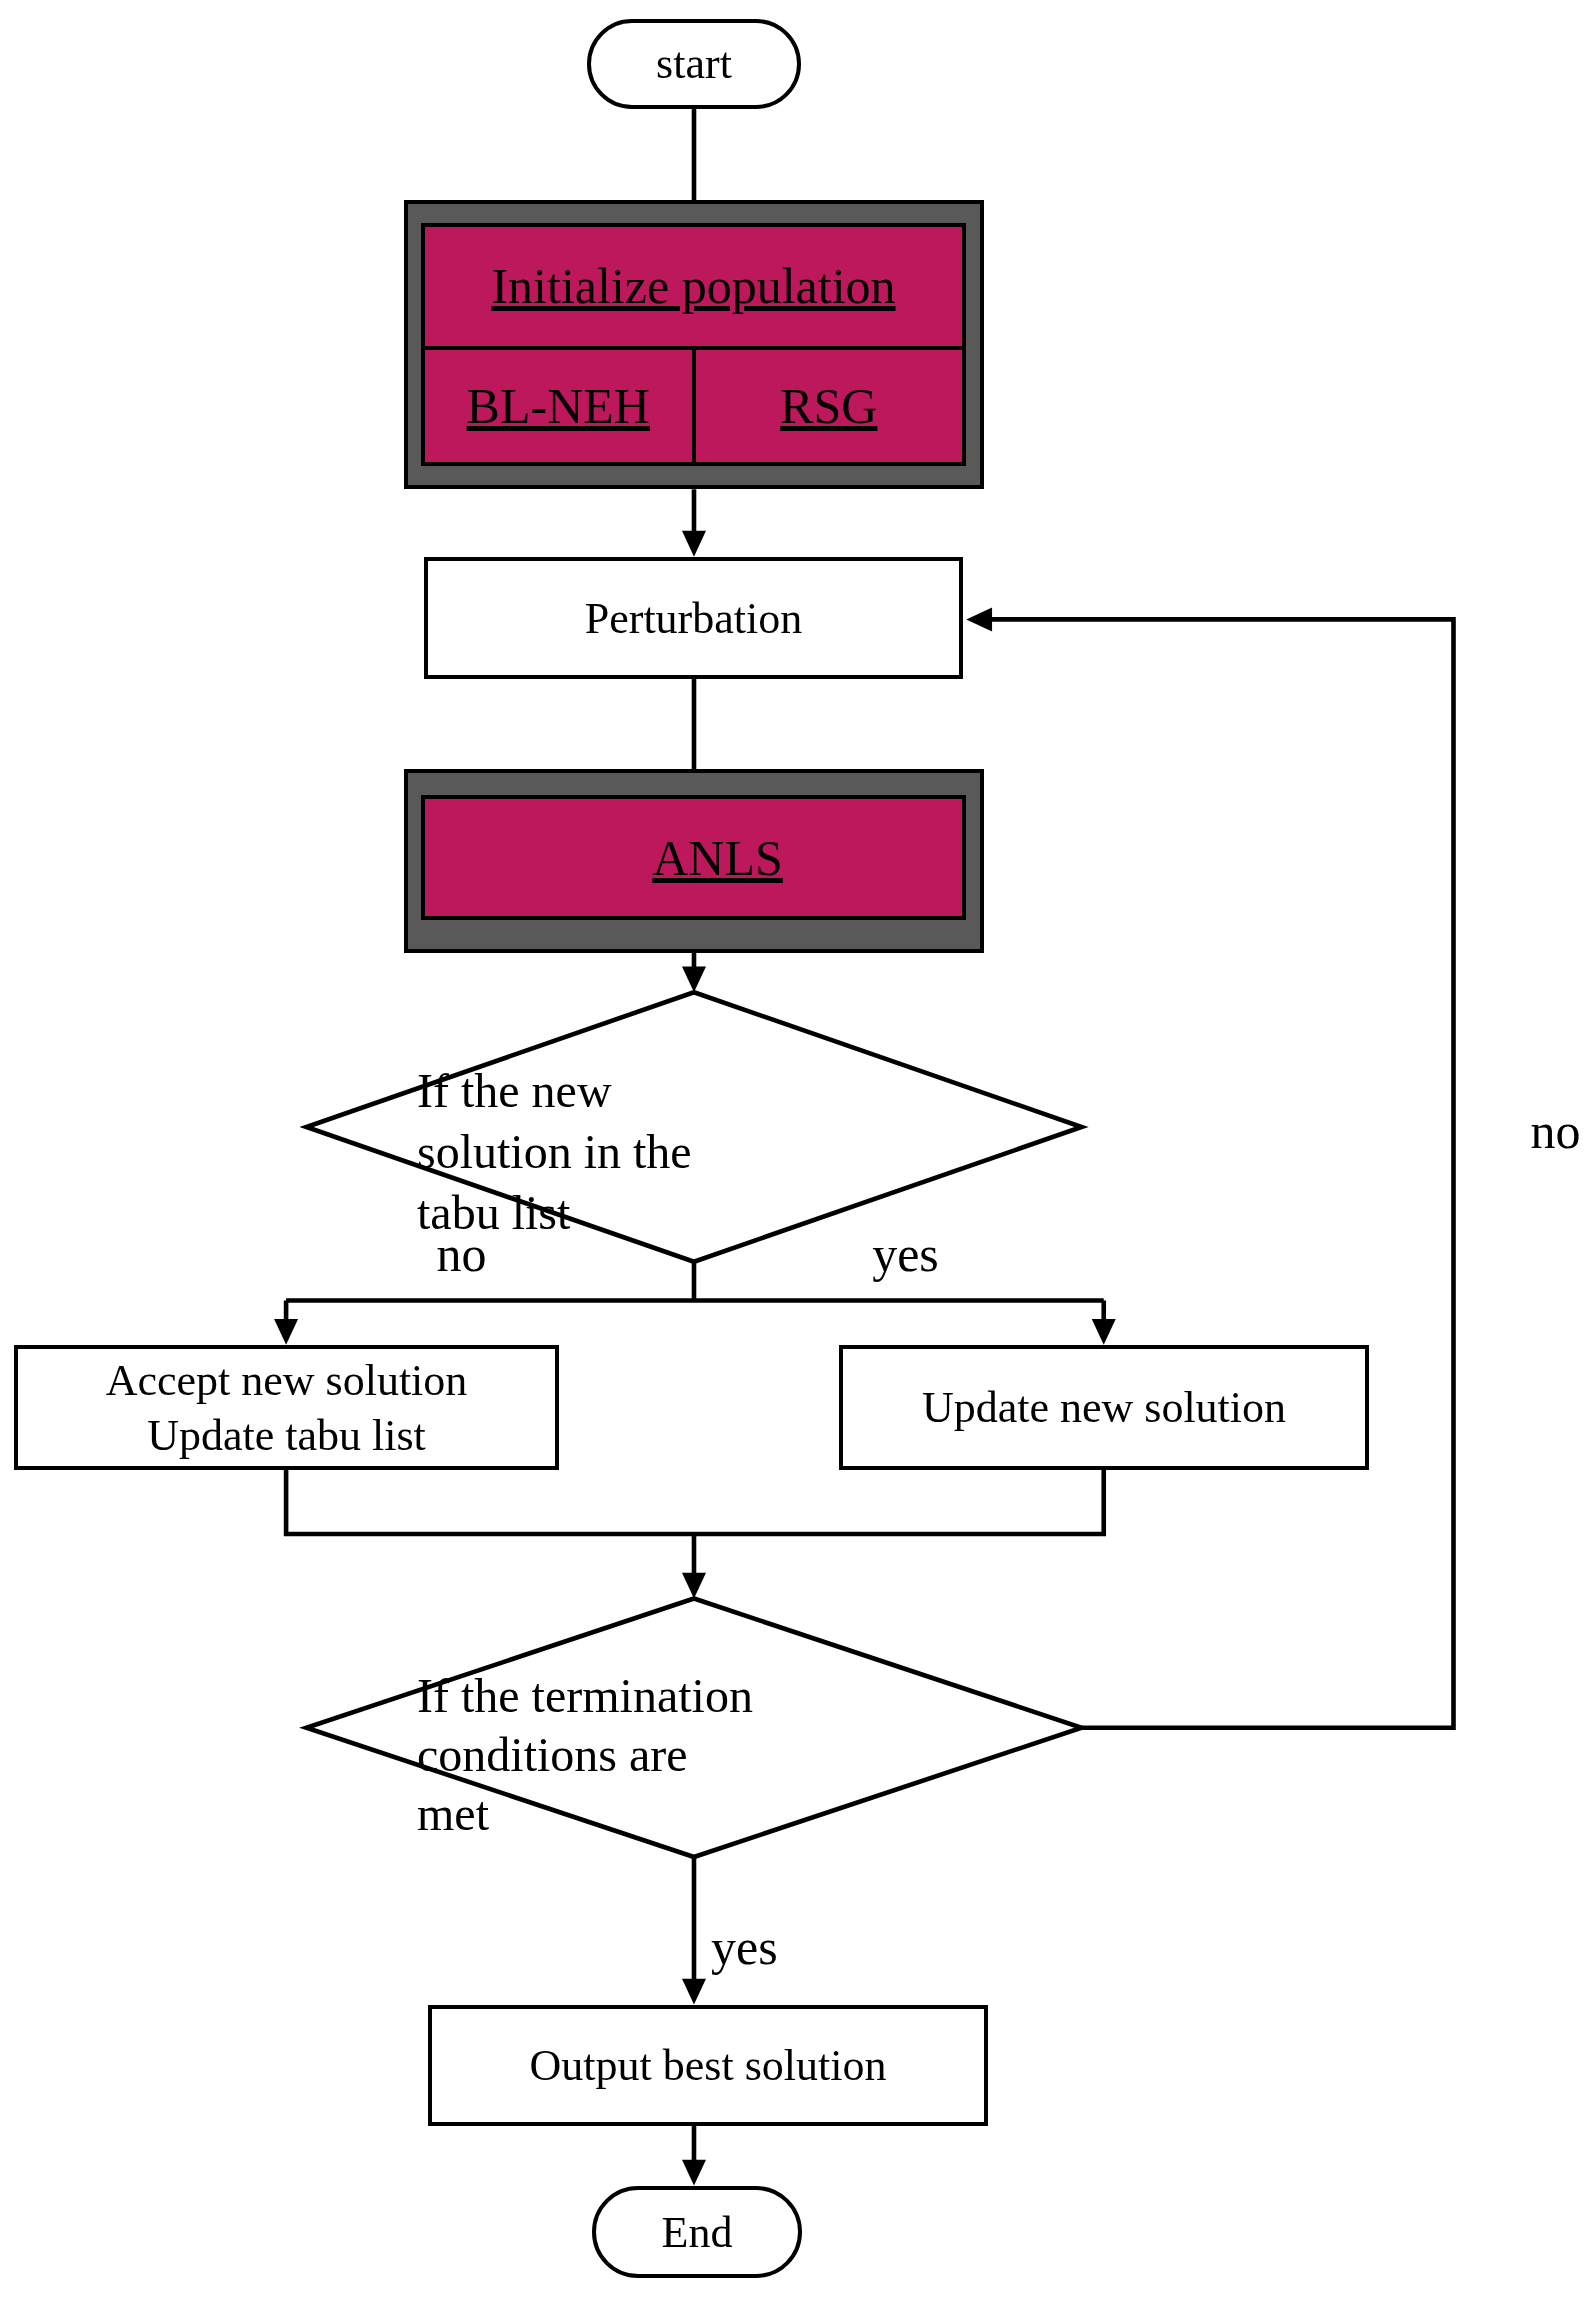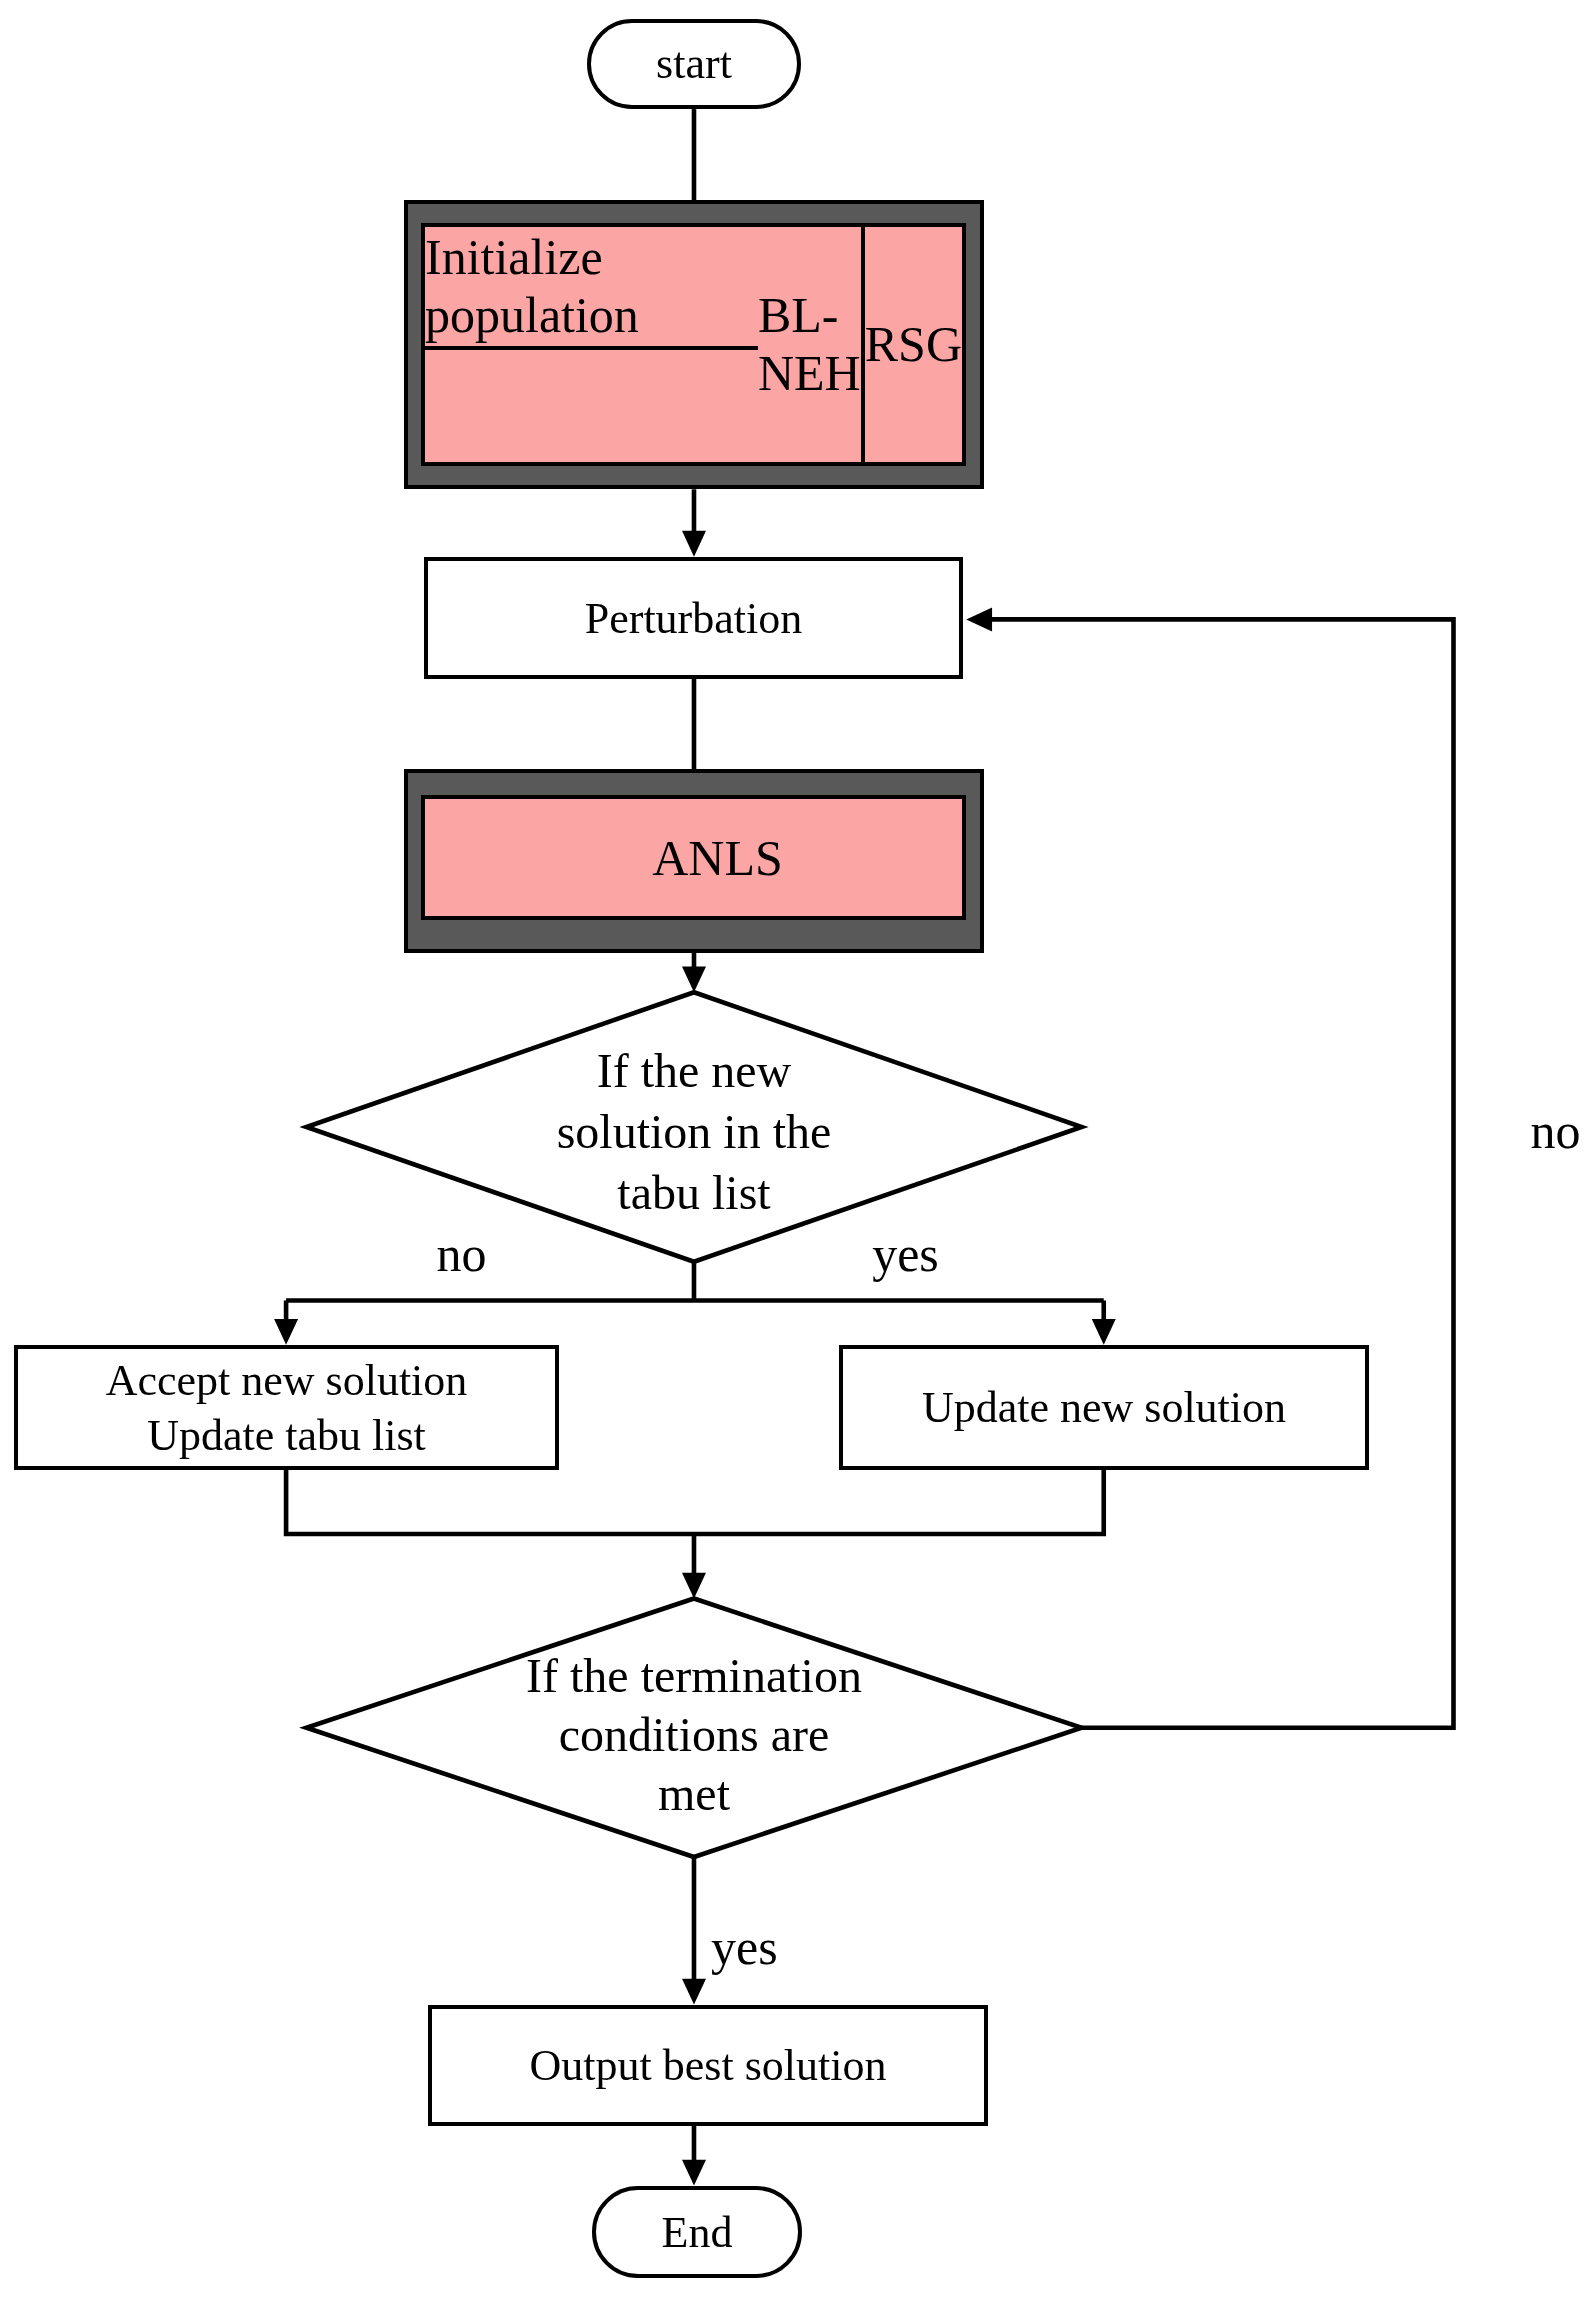--- a/index.html
+++ b/index.html
@@ -28,23 +28,24 @@
   .frame{
     position:absolute;
     box-sizing:border-box;
     border:4.6px solid var(--line,#000);
     background:var(--frame-gray,#595959);
   }
   .frame-inner{
     position:absolute;
     box-sizing:border-box;
     border:4.6px solid var(--line,#000);
-    background:#fca5a5;
+    background:#be185d;
     display:flex;
-    flex-direction:row;
+    flex-direction:column;
+    text-decoration:underline;
   }
   #init-inner{left:13px;top:18.5px;width:545px;height:243px;}
   .init-top{
     box-sizing:border-box;
     height:123px;
     border-bottom:4.6px solid var(--line,#000);
     display:flex;align-items:center;justify-content:center;
     font-size:50px;
   }
   .init-bottom{flex:1;display:flex;}
@@ -53,23 +54,23 @@
     flex:1;
     display:flex;align-items:center;justify-content:center;
     font-size:50px;
   }
   .init-cell.left{border-right:4.6px solid var(--line,#000);}
   #anls-inner{left:13px;top:22px;width:545px;height:125px;
     display:flex;align-items:center;justify-content:center;font-size:50px;padding-left:48px;}
   .diamond-text{
     position:absolute;
     width:554px;
-    text-align:center;
     font-size:48px;
     line-height:61px;
+    margin-top:20px;
   }
   .diamond-text span{display:block;}
   .edge-label{
     position:absolute;
     font-size:50px;
     line-height:50px;
   }
   .edge-label.center{width:129px;text-align:center;}
 </style>
 </head>

